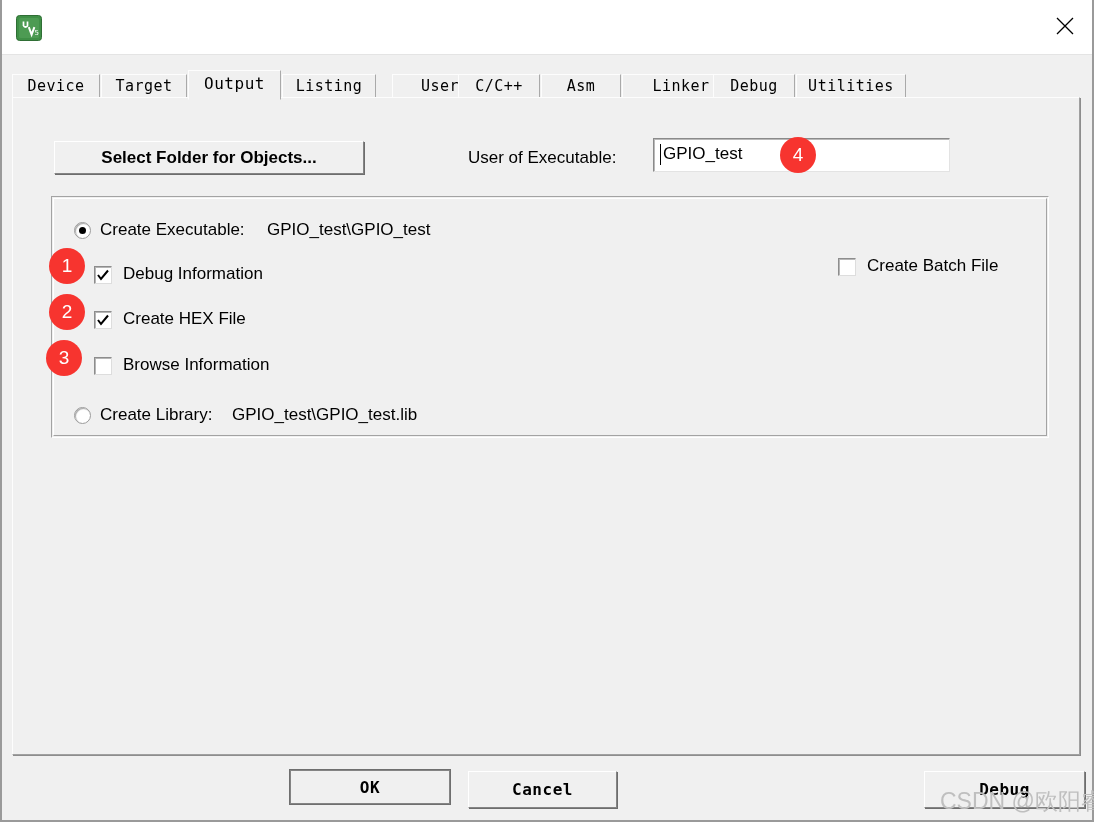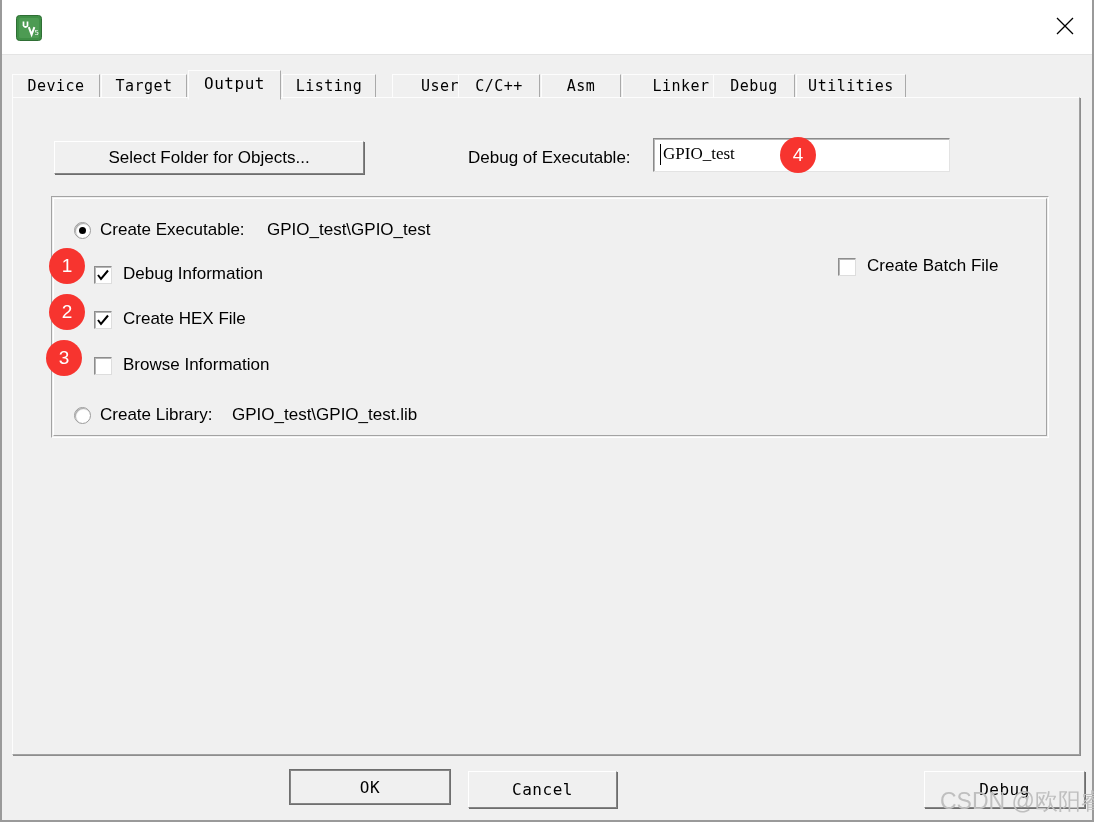--- a/index.html
+++ b/index.html
@@ -120,20 +120,21 @@
     border-top: 1px solid #ffffff;
     border-left: 1px solid #ffffff;
     border-right: 1px solid #848484;
     border-bottom: 1px solid #848484;
     box-shadow: 1px 1px 0 0 #6d6d6d, inset 0 0 0 1px #f0f0f0;
     color: #000;
     text-align: center;
     cursor: default;
     user-select: none;
     position: absolute;
+    font-weight: bold;
   }
   .btn-label-sans {
     font-family: "Liberation Sans", sans-serif;
     font-size: 17px;
   }
   .btn-label-mono {
     font-family: "DejaVu Sans Mono", monospace;
     font-size: 16px;
     letter-spacing: 0.5px;
   }
@@ -177,21 +178,20 @@
     height: 21px;
     background: #000;
   }
   #exe-value {
     position: absolute;
     left: 9px;
     top: 5px;
     font-size: 17px;
     color: #000;
     white-space: nowrap;
-    font-family: Liberation Serif, serif;
   }
 
   
   #groupbox {
     position: absolute;
     left: 49px;
     top: 196px;
     width: 998px;
     height: 242px;
     box-sizing: border-box;
@@ -340,21 +340,21 @@
     <div class="tab" style="left:529px; width:80px;">Asm</div>
     <div class="tab" style="left:610px; width:110px;padding-left:8px;">Linker</div>
     <div class="tab" style="left:701px; width:82px;">Debug</div>
     <div class="tab" style="left:784px; width:110px;">Utilities</div>
   </div>
 
   <div id="tabpanel"></div>
 
   <div id="select-folder-btn" class="btn btn-label-sans">Select Folder for Objects...</div>
 
-  <div id="exe-label">Debug of Executable:</div>
+  <div id="exe-label">User of Executable:</div>
   <div id="exe-field">
     <div id="exe-caret"></div>
     <div id="exe-value">GPIO_test</div>
   </div>
 
   <div id="groupbox">
     <div id="groupbox-inner"></div>
   </div>
 
   <div class="opt-row" style="left:72px; top:222px;">

